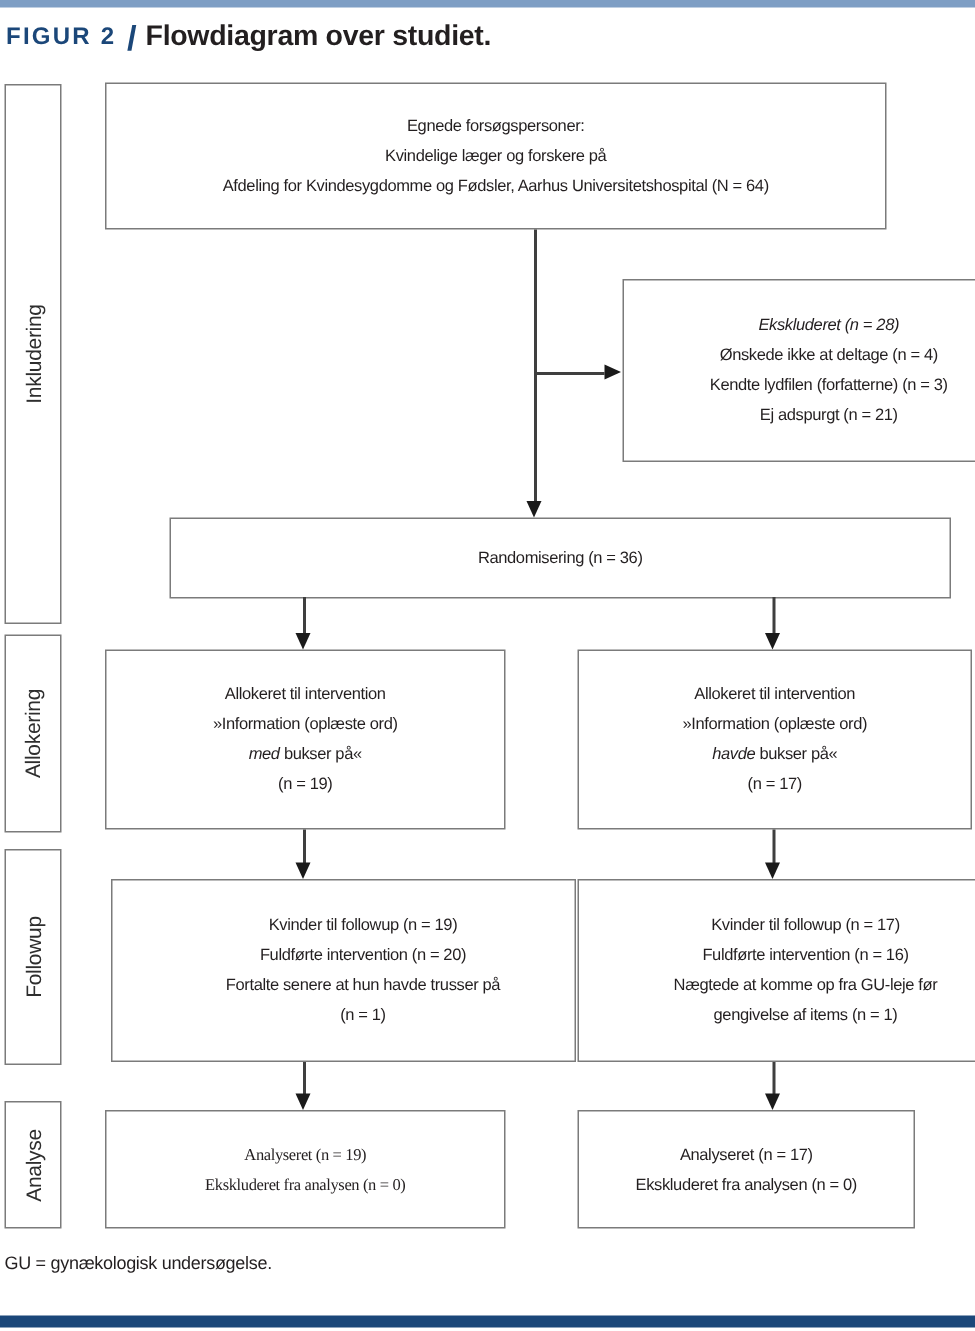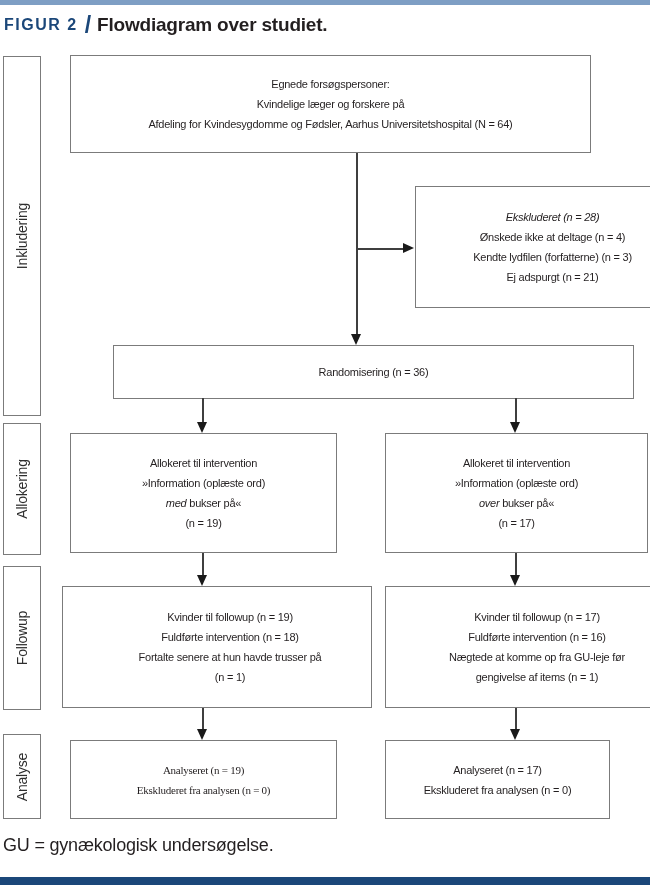--- a/index.html
+++ b/index.html
@@ -63,21 +63,21 @@
     border-top: 11px solid #1a1a1a;
   }
   .arrow-right {
     position: absolute; width: 0; height: 0;
     border-top: 5.5px solid transparent;
     border-bottom: 5.5px solid transparent;
     border-left: 11px solid #1a1a1a;
   }
   .footnote {
     position: absolute; left: 3px; top: 835px;
-    font-size: 18px; letter-spacing: -0.2px;
+    font-size: 12px; letter-spacing: -0.2px;
   }
 </style>
 </head>
 <body>
 
 <div class="page">
 
   <div class="topbar"></div>
 
   <div class="header">
@@ -119,27 +119,27 @@
   <div class="fbox" style="left:70px; top:433px; width:267px; height:120px;">
     <div class="line">Allokeret til intervention</div>
     <div class="line">»Information (oplæste ord)</div>
     <div class="line"><em>med</em><span> bukser på«</span></div>
     <div class="line">(n = 19)</div>
   </div>
 
   <div class="fbox" style="left:385px; top:433px; width:263px; height:120px;">
     <div class="line">Allokeret til intervention</div>
     <div class="line">»Information (oplæste ord)</div>
-    <div class="line"><em>over</em><span> bukser på«</span></div>
+    <div class="line"><em>havde</em><span> bukser på«</span></div>
     <div class="line">(n = 17)</div>
   </div>
 
-  <div class="fbox" style="left:62px; top:586px; width:310px; height:122px;padding-left:28px;">
+  <div class="fbox" style="left:74px; top:586px; width:310px; height:122px;padding-left:28px;">
     <div class="line">Kvinder til followup (n = 19)</div>
-    <div class="line">Fuldførte intervention (n = 18)</div>
+    <div class="line">Fuldførte intervention (n = 20)</div>
     <div class="line">Fortalte senere at hun havde trusser på</div>
     <div class="line">(n = 1)</div>
   </div>
 
   <div class="fbox" style="left:385px; top:586px; width:304px; height:122px;">
     <div class="line">Kvinder til followup (n = 17)</div>
     <div class="line">Fuldførte intervention (n = 16)</div>
     <div class="line">Nægtede at komme op fra GU-leje før</div>
     <div class="line">gengivelse af items (n = 1)</div>
   </div>

